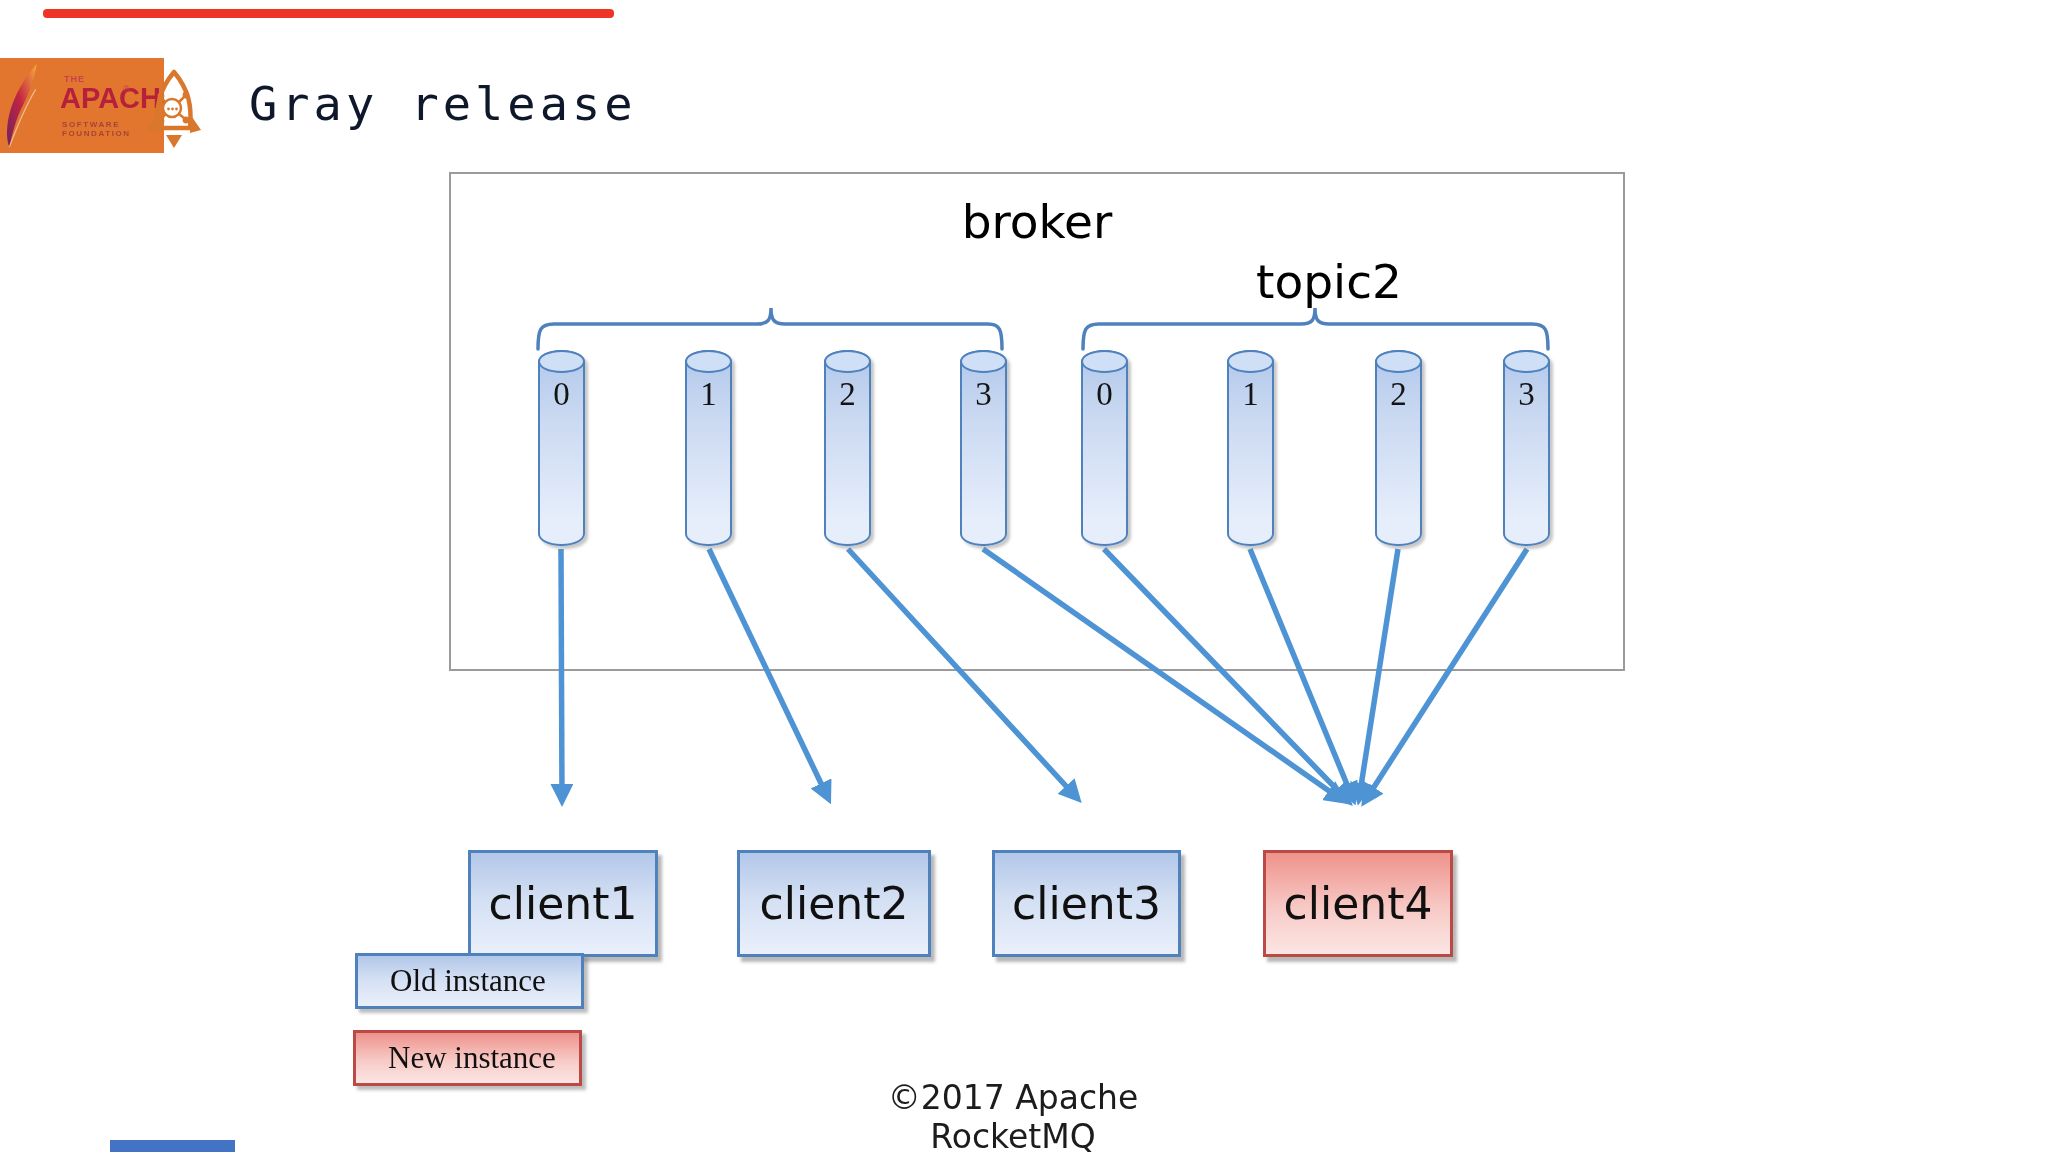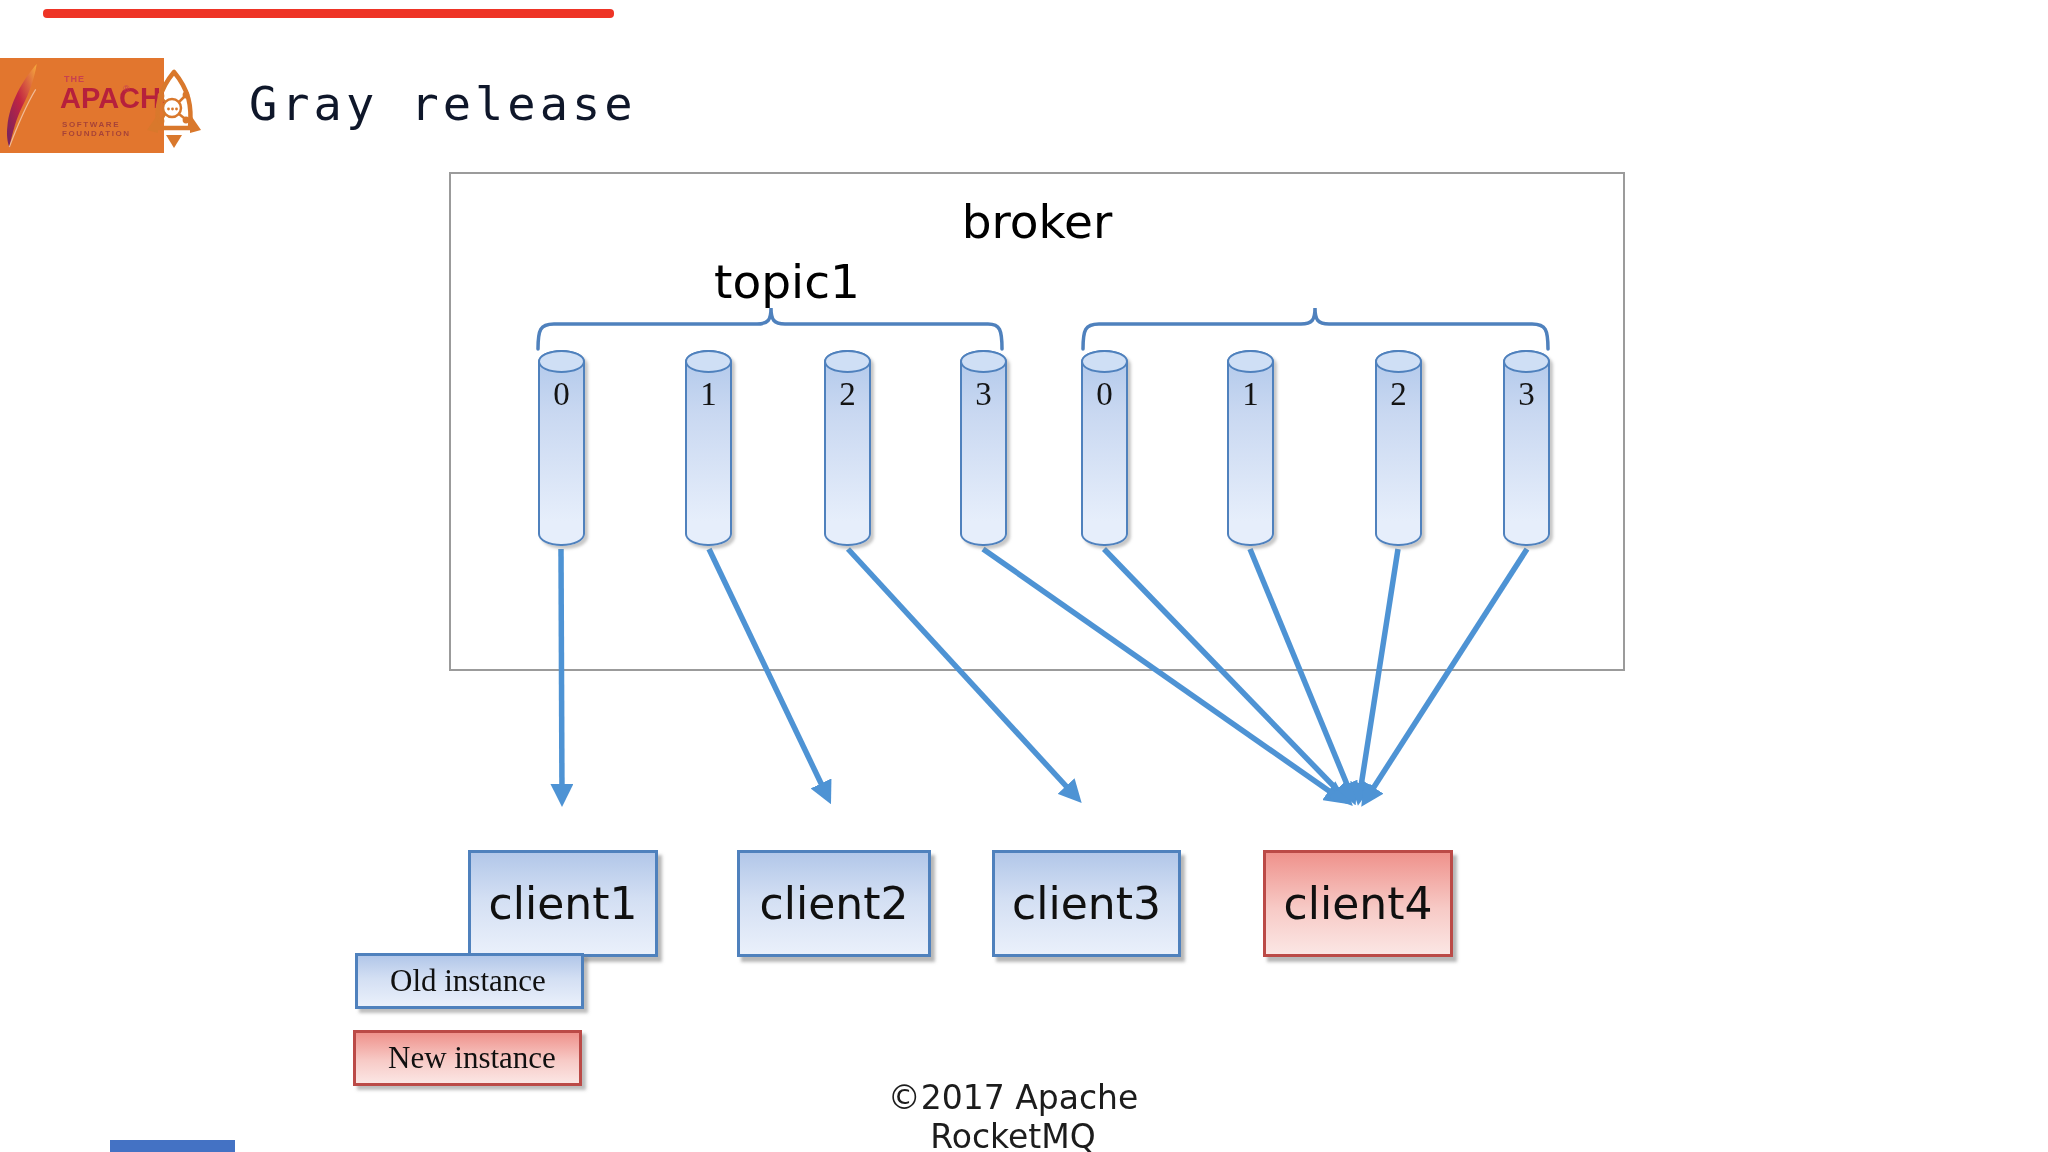--- a/index.html
+++ b/index.html
@@ -124,21 +124,21 @@
     <circle cx="43" cy="52" r="3.4" fill="#d9782c"></circle>
     <circle cx="25.5" cy="41" r="1.4" fill="#d9782c"></circle>
     <circle cx="29.5" cy="41" r="1.4" fill="#d9782c"></circle>
     <circle cx="33.5" cy="41" r="1.4" fill="#d9782c"></circle>
   </svg>
 
   <div class="page-title">Gray release</div>
 
   <div class="broker-box"></div>
   <div class="broker-label">broker</div>
-  <div class="topic-label topic1-label">topic1</div>
+  <div class="topic-label topic2-label">topic2</div>
 
   <svg class="overlay">
     <defs>
       <marker id="ah" viewBox="0 0 10 10" refX="7" refY="5" markerWidth="4.2" markerHeight="4.2" orient="auto">
         <path d="M0,0 L10,5 L0,10 Z" fill="#4e93d4"></path>
       </marker>
     </defs>
 
     <path d="M538,349 C538,330 540,324 554,324 L757,324 C768,324 771,320 771,308 C771,320 774,324 785,324 L988,324 C1000,324 1002,330 1002,349" stroke="#4f81bd" stroke-width="3.5" fill="none" stroke-linecap="round"></path>
     <path d="M1083,349 C1083,330 1085,324 1099,324 L1301,324 C1312,324 1315,320 1315,308 C1315,320 1318,324 1329,324 L1532,324 C1546,324 1548,330 1548,349" stroke="#4f81bd" stroke-width="3.5" fill="none" stroke-linecap="round"></path>

